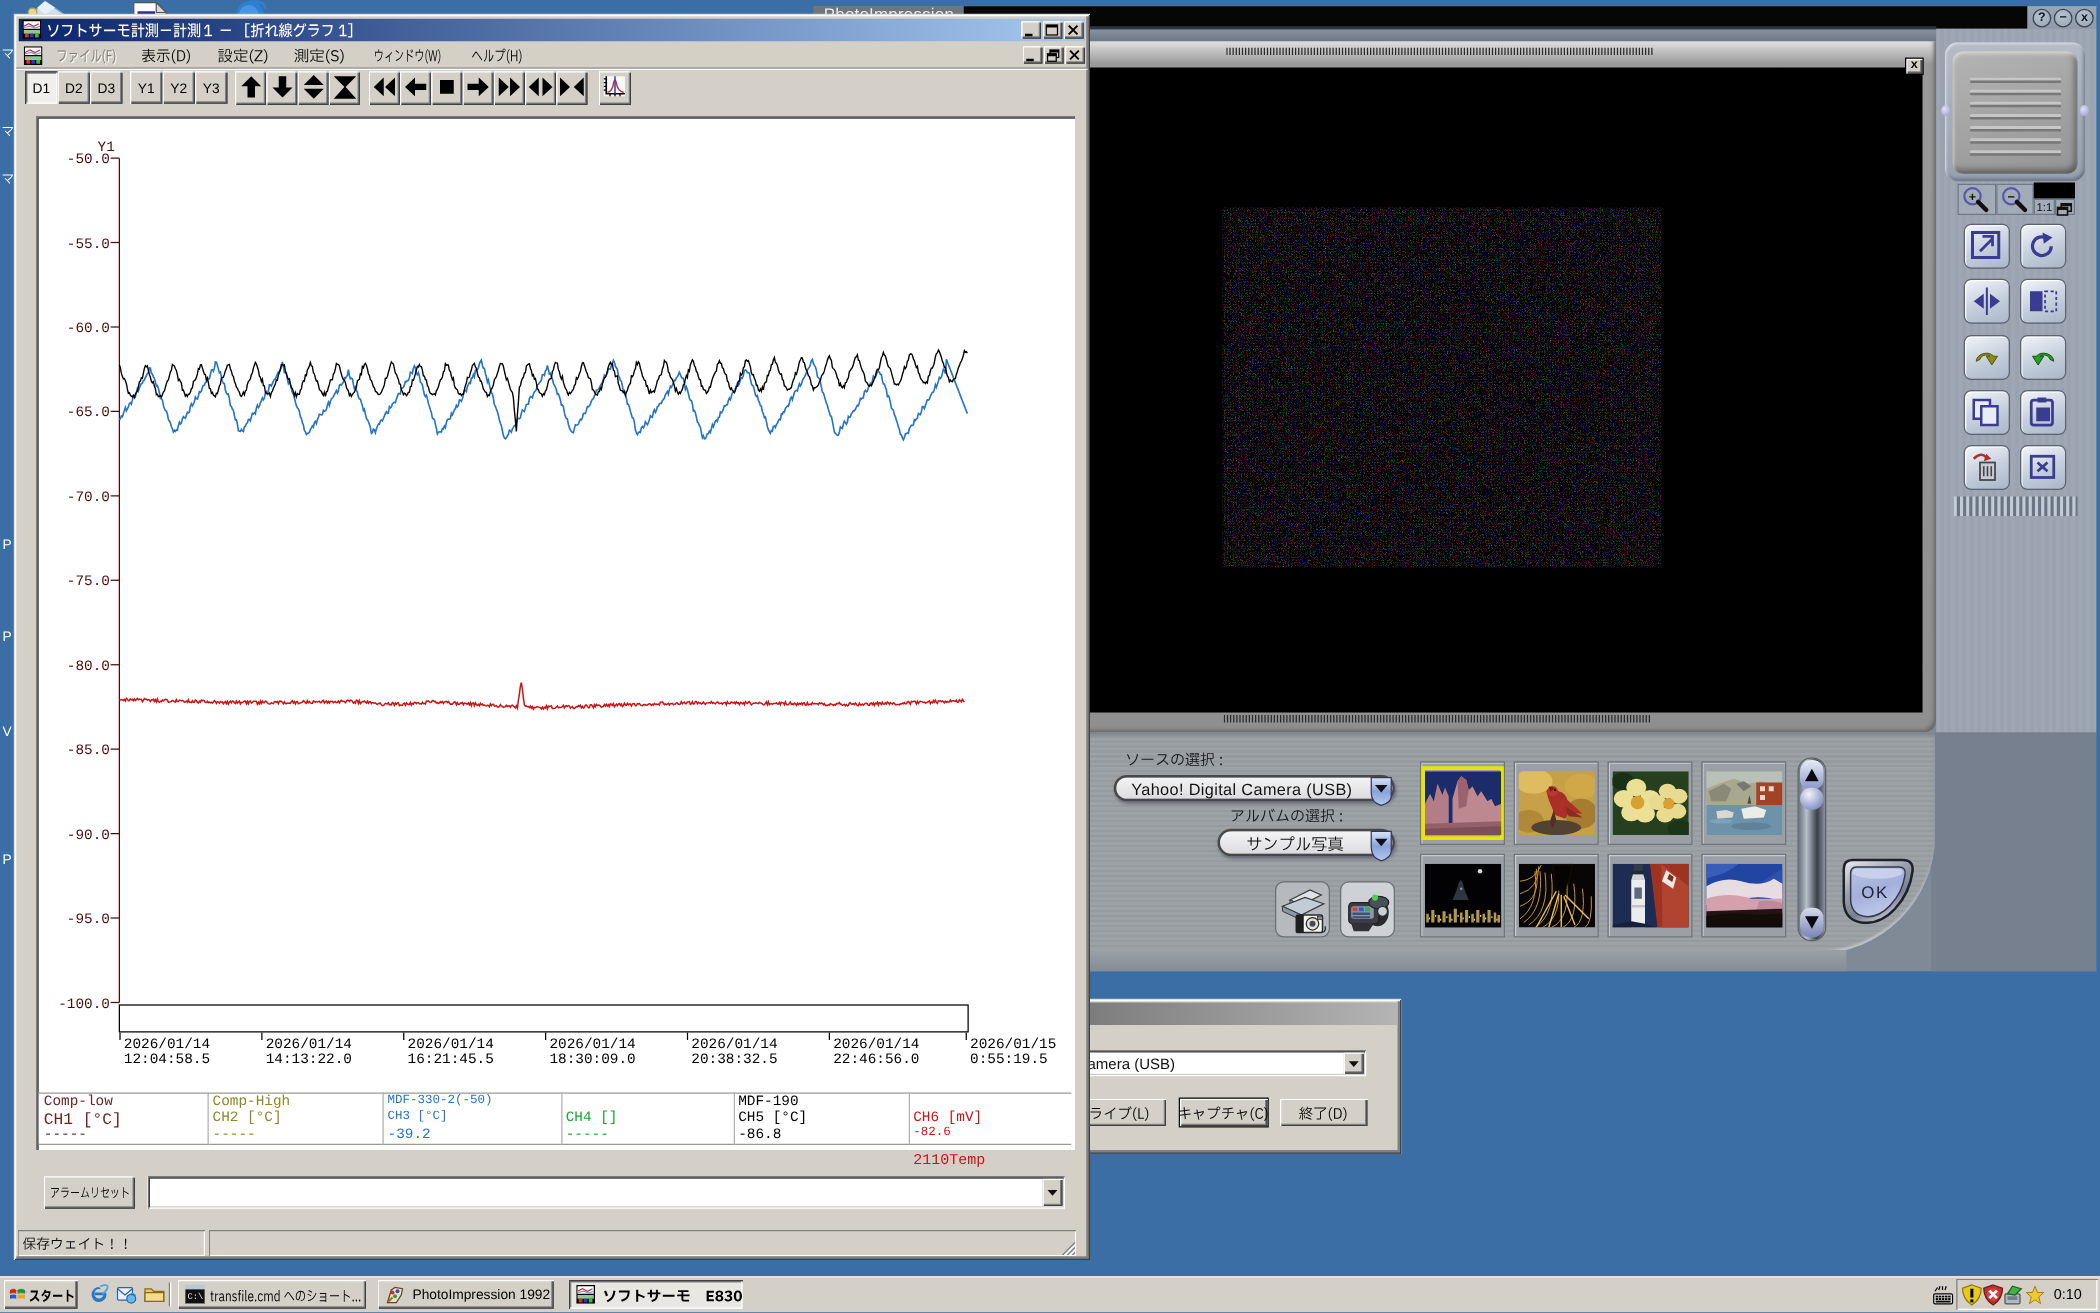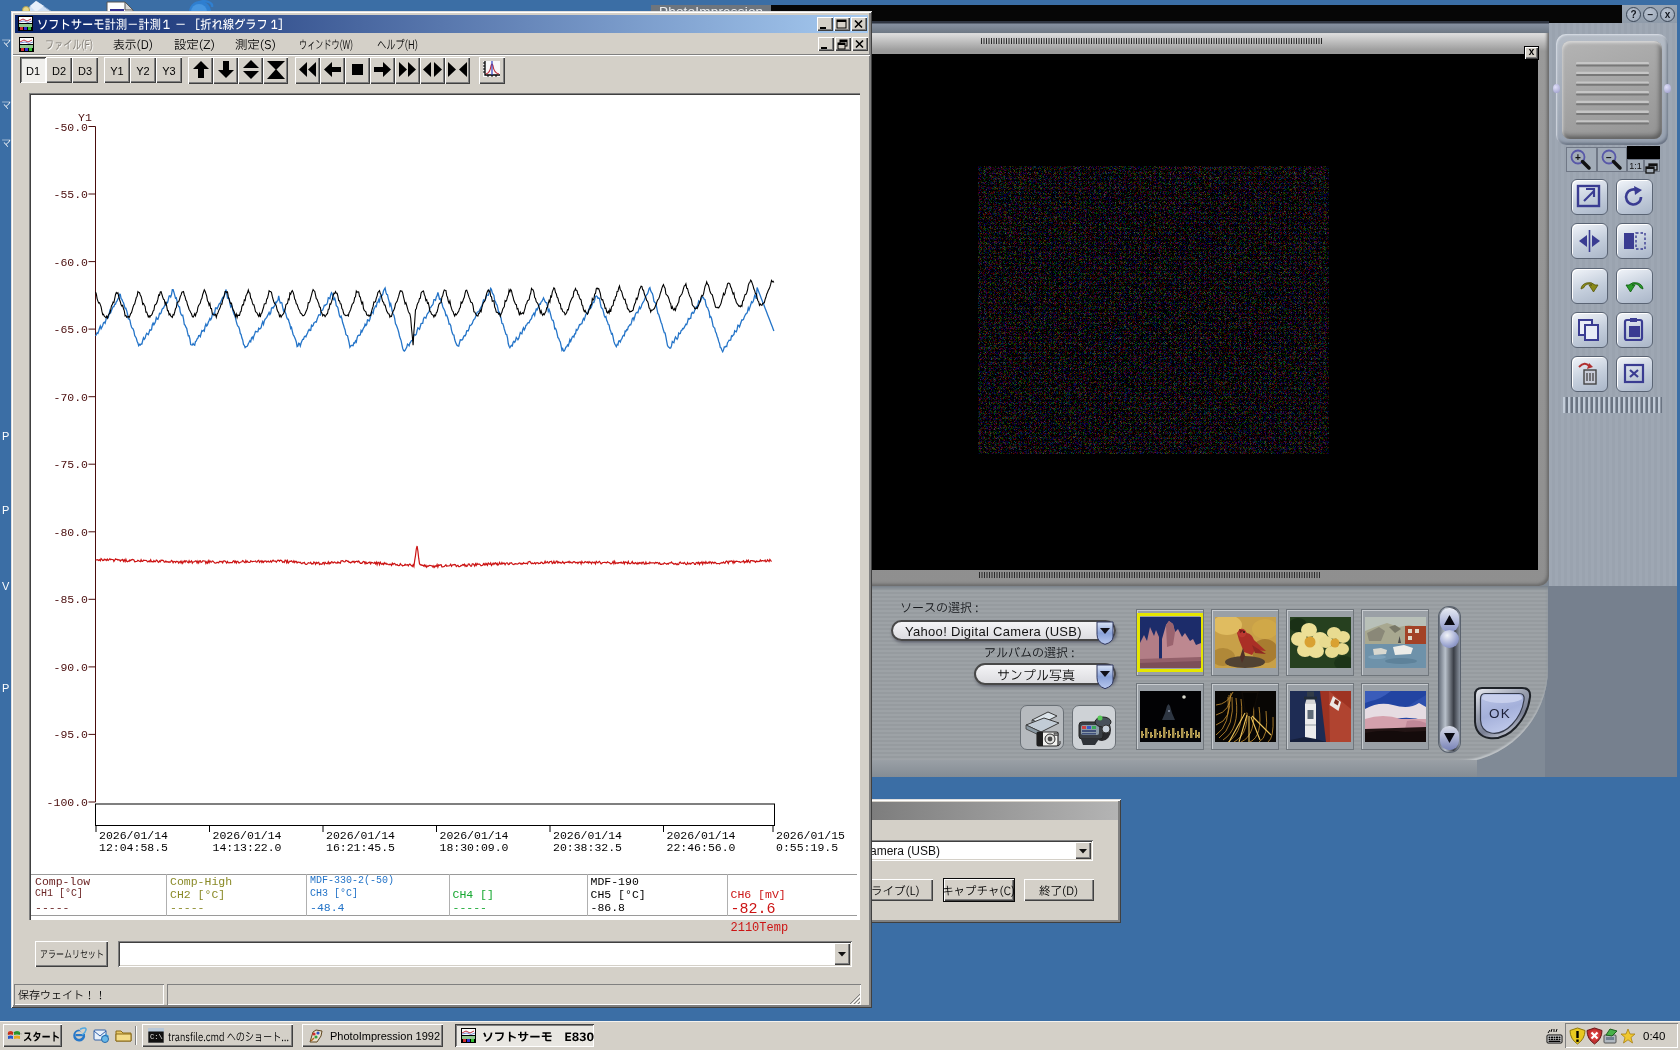--- a/index.html
+++ b/index.html
@@ -1024,36 +1024,36 @@
 <polyline points="95.5,560.0 96.3,560.0 97.1,559.6 97.9,559.9 98.7,560.4 99.5,559.6 100.3,560.8 101.1,558.6 101.9,559.3 102.7,560.5 103.5,560.4 104.3,559.1 105.1,559.9 105.9,559.4 106.7,560.5 107.5,559.1 108.3,560.4 109.1,559.6 109.9,558.7 110.7,559.8 111.5,559.3 112.3,559.5 113.1,559.6 113.9,561.4 114.7,560.2 115.5,558.9 116.3,559.4 117.1,559.4 117.9,560.0 118.7,559.6 119.5,560.0 120.3,561.1 121.1,559.9 121.9,560.0 122.7,559.4 123.5,561.3 124.3,559.8 125.1,561.6 125.9,559.2 126.7,561.4 127.5,561.7 128.3,560.9 129.1,561.4 129.9,560.0 130.7,560.7 131.5,559.8 132.3,559.4 133.1,559.6 133.9,560.0 134.7,561.8 135.5,561.6 136.3,561.5 137.1,561.2 137.9,560.3 138.7,560.7 139.5,561.3 140.3,561.7 141.1,559.7 141.9,561.3 142.7,561.3 143.5,560.1 144.3,560.3 145.1,560.5 145.9,560.4 146.7,560.7 147.5,561.8 148.3,561.7 149.1,560.9 149.9,561.8 150.7,559.8 151.5,561.7 152.3,561.7 153.1,562.0 153.9,560.6 154.7,561.7 155.5,561.7 156.3,560.1 157.1,560.5 157.9,561.9 158.7,562.4 159.5,560.9 160.3,561.7 161.1,560.1 161.9,560.6 162.7,560.2 163.5,560.7 164.3,562.1 165.1,562.1 165.9,561.0 166.7,562.0 167.5,561.7 168.3,562.3 169.1,561.7 169.9,562.5 170.7,561.6 171.5,560.5 172.3,561.2 173.1,562.7 173.9,561.4 174.7,561.5 175.5,562.5 176.3,561.3 177.1,561.7 177.9,561.5 178.7,563.1 179.5,562.1 180.3,561.3 181.1,563.0 181.9,561.2 182.7,563.3 183.5,561.8 184.3,560.8 185.1,562.2 185.9,560.8 186.7,561.0 187.5,562.1 188.3,562.8 189.1,560.8 189.9,562.5 190.7,561.6 191.5,560.9 192.3,563.2 193.1,561.9 193.9,562.0 194.7,561.5 195.5,560.9 196.3,561.0 197.1,563.0 197.9,561.1 198.7,563.0 199.5,561.0 200.3,560.8 201.1,562.4 201.9,562.1 202.7,560.9 203.5,560.9 204.3,561.0 205.1,561.1 205.9,563.4 206.7,561.9 207.5,563.2 208.3,560.8 209.1,562.7 209.9,560.8 210.7,562.0 211.5,562.1 212.3,560.9 213.1,561.2 213.9,562.2 214.7,562.9 215.5,563.1 216.3,563.0 217.1,562.2 217.9,562.7 218.7,562.9 219.5,561.4 220.3,561.3 221.1,561.9 221.9,561.3 222.7,562.9 223.5,561.0 224.3,560.9 225.1,561.1 225.9,561.9 226.7,563.1 227.5,561.5 228.3,562.8 229.1,562.9 229.9,562.4 230.7,562.6 231.5,562.5 232.3,562.6 233.1,561.2 233.9,560.6 234.7,562.4 235.5,561.2 236.3,563.1 237.1,561.4 237.9,561.3 238.7,562.9 239.5,562.8 240.3,562.3 241.1,562.0 241.9,561.7 242.7,560.6 243.5,561.1 244.3,562.2 245.1,562.7 245.9,560.5 246.7,562.2 247.5,561.3 248.3,562.3 249.1,562.5 249.9,562.5 250.7,560.8 251.5,561.2 252.3,561.7 253.1,561.3 253.9,561.5 254.7,561.3 255.5,561.0 256.3,562.1 257.1,562.0 257.9,560.7 258.7,560.3 259.5,562.4 260.3,561.4 261.1,560.7 261.9,562.4 262.7,561.1 263.5,562.4 264.3,561.1 265.1,561.2 265.9,561.0 266.7,562.1 267.5,561.6 268.3,561.1 269.1,562.1 269.9,561.9 270.7,560.8 271.5,562.2 272.3,561.0 273.1,560.2 273.9,561.1 274.7,561.0 275.5,561.1 276.3,562.2 277.1,561.0 277.9,560.1 278.7,560.3 279.5,561.2 280.3,560.1 281.1,560.3 281.9,560.9 282.7,562.4 283.5,561.7 284.3,562.5 285.1,560.1 285.9,560.3 286.7,562.7 287.5,560.5 288.3,563.0 289.1,562.1 289.9,561.2 290.7,561.3 291.5,560.8 292.3,561.7 293.1,562.4 293.9,560.9 294.7,562.6 295.5,561.4 296.3,561.4 297.1,562.9 297.9,562.1 298.7,562.2 299.5,562.6 300.3,562.3 301.1,563.2 301.9,563.7 302.7,562.8 303.5,562.8 304.3,562.4 305.1,563.8 305.9,564.4 306.7,564.4 307.5,563.6 308.3,562.7 309.1,563.0 309.9,563.1 310.7,562.3 311.5,563.9 312.3,563.6 313.1,563.8 313.9,562.0 314.7,562.6 315.5,564.3 316.3,562.4 317.1,563.4 317.9,562.5 318.7,562.2 319.5,564.5 320.3,564.0 321.1,564.2 321.9,564.4 322.7,562.8 323.5,562.5 324.3,564.2 325.1,562.3 325.9,563.2 326.7,563.6 327.5,563.6 328.3,561.9 329.1,564.0 329.9,562.7 330.7,563.3 331.5,561.8 332.3,562.0 333.1,563.0 333.9,562.2 334.7,562.0 335.5,562.9 336.3,562.9 337.1,563.2 337.9,561.8 338.7,562.9 339.5,562.6 340.3,563.2 341.1,560.8 341.9,560.9 342.7,560.7 343.5,561.5 344.3,561.9 345.1,561.7 345.9,560.4 346.7,560.6 347.5,561.3 348.3,561.1 349.1,562.4 349.9,562.1 350.7,562.9 351.5,562.3 352.3,561.3 353.1,562.1 353.9,561.2 354.7,562.7 355.5,561.6 356.3,561.4 357.1,561.1 357.9,562.1 358.7,561.1 359.5,562.2 360.3,563.4 361.1,563.2 361.9,563.3 362.7,562.2 363.5,561.5 364.3,561.7 365.1,563.8 365.9,562.1 366.7,563.6 367.5,563.5 368.3,562.4 369.1,562.7 369.9,562.0 370.7,563.9 371.5,562.4 372.3,562.5 373.1,563.0 373.9,563.3 374.7,562.3 375.5,563.8 376.3,562.1 377.1,564.7 377.9,562.3 378.7,562.3 379.5,564.6 380.3,562.3 381.1,563.7 381.9,564.4 382.7,563.5 383.5,564.6 384.3,562.7 385.1,563.8 385.9,563.2 386.7,564.3 387.5,564.0 388.3,564.5 389.1,564.8 389.9,564.2 390.7,564.3 391.5,565.4 392.3,563.1 393.1,564.5 393.9,563.5 394.7,563.4 395.5,564.9 396.3,564.8 397.1,564.5 397.9,565.4 398.7,565.7 399.5,565.4 400.3,563.7 401.1,564.7 401.9,565.1 402.7,565.9 403.5,565.5 404.3,565.4 405.1,564.2 405.9,565.2 406.7,564.8 407.5,564.7 408.3,565.9 409.1,564.5 409.9,564.1 410.7,565.0 411.5,565.5 412.3,566.4 413.1,564.7 413.9,566.5 414.7,560.3 415.5,555.6 416.3,549.0 417.1,546.0 417.9,551.2 418.7,558.2 419.5,563.7 420.3,564.9 421.1,564.7 421.9,565.4 422.7,565.2 423.5,566.1 424.3,564.9 425.1,566.6 425.9,565.3 426.7,567.2 427.5,565.9 428.3,566.2 429.1,565.6 429.9,565.4 430.7,565.5 431.5,565.9 432.3,565.9 433.1,567.2 433.9,565.7 434.7,567.2 435.5,565.8 436.3,566.4 437.1,564.5 437.9,567.1 438.7,564.9 439.5,565.3 440.3,564.9 441.1,564.7 441.9,566.8 442.7,566.8 443.5,566.7 444.3,566.5 445.1,565.6 445.9,564.8 446.7,566.3 447.5,565.9 448.3,566.0 449.1,565.9 449.9,565.4 450.7,564.3 451.5,566.3 452.3,565.1 453.1,564.6 453.9,565.1 454.7,564.5 455.5,564.8 456.3,566.5 457.1,565.8 457.9,565.3 458.7,566.6 459.5,566.7 460.3,566.2 461.1,565.3 461.9,565.5 462.7,564.5 463.5,565.1 464.3,564.2 465.1,566.3 465.9,565.1 466.7,566.4 467.5,565.9 468.3,564.1 469.1,564.0 469.9,565.1 470.7,566.2 471.5,566.1 472.3,563.8 473.1,563.8 473.9,564.7 474.7,566.1 475.5,563.7 476.3,565.3 477.1,563.5 477.9,564.5 478.7,564.0 479.5,564.1 480.3,564.9 481.1,565.8 481.9,565.5 482.7,565.2 483.5,563.6 484.3,564.8 485.1,563.4 485.9,564.9 486.7,563.7 487.5,565.3 488.3,563.0 489.1,563.7 489.9,564.3 490.7,562.9 491.5,565.4 492.3,564.3 493.1,563.2 493.9,564.5 494.7,563.3 495.5,562.8 496.3,564.3 497.1,563.2 497.9,565.2 498.7,564.5 499.5,562.5 500.3,563.9 501.1,564.2 501.9,562.6 502.7,563.9 503.5,563.2 504.3,563.2 505.1,564.8 505.9,563.3 506.7,562.8 507.5,563.0 508.3,564.6 509.1,564.4 509.9,562.9 510.7,563.1 511.5,562.7 512.3,563.9 513.1,564.4 513.9,564.6 514.7,563.8 515.5,563.6 516.3,563.8 517.1,564.2 517.9,564.0 518.7,563.3 519.5,563.0 520.3,563.3 521.1,564.3 521.9,563.4 522.7,564.1 523.5,562.7 524.3,563.4 525.1,563.3 525.9,563.5 526.7,563.2 527.5,564.0 528.3,561.8 529.1,561.7 529.9,561.5 530.7,562.6 531.5,563.7 532.3,563.1 533.1,563.7 533.9,563.3 534.7,562.7 535.5,563.9 536.3,562.8 537.1,562.9 537.9,562.7 538.7,563.8 539.5,563.3 540.3,563.3 541.1,562.2 541.9,562.3 542.7,563.4 543.5,563.6 544.3,563.1 545.1,561.3 545.9,563.0 546.7,562.2 547.5,561.7 548.3,563.0 549.1,562.9 549.9,561.6 550.7,561.5 551.5,561.2 552.3,563.5 553.1,563.0 553.9,561.3 554.7,563.3 555.5,563.0 556.3,561.2 557.1,561.2 557.9,563.0 558.7,561.9 559.5,562.5 560.3,562.3 561.1,563.2 561.9,562.8 562.7,561.6 563.5,562.8 564.3,563.5 565.1,562.3 565.9,562.3 566.7,562.4 567.5,562.0 568.3,562.4 569.1,561.3 569.9,562.7 570.7,562.0 571.5,562.7 572.3,563.1 573.1,562.1 573.9,561.7 574.7,561.8 575.5,562.9 576.3,562.7 577.1,562.3 577.9,563.4 578.7,562.3 579.5,562.1 580.3,561.9 581.1,563.9 581.9,561.4 582.7,562.7 583.5,562.9 584.3,562.7 585.1,561.5 585.9,562.1 586.7,562.5 587.5,561.8 588.3,563.0 589.1,561.5 589.9,562.5 590.7,562.2 591.5,563.7 592.3,561.9 593.1,562.2 593.9,563.0 594.7,562.2 595.5,563.8 596.3,561.3 597.1,562.1 597.9,562.8 598.7,561.9 599.5,561.3 600.3,562.7 601.1,563.9 601.9,563.2 602.7,562.5 603.5,562.5 604.3,562.3 605.1,562.4 605.9,562.7 606.7,562.9 607.5,561.8 608.3,562.3 609.1,562.6 609.9,563.0 610.7,563.9 611.5,563.7 612.3,562.8 613.1,561.4 613.9,563.7 614.7,561.4 615.5,563.6 616.3,563.1 617.1,562.8 617.9,563.4 618.7,562.7 619.5,562.7 620.3,562.8 621.1,562.2 621.9,563.2 622.7,563.2 623.5,561.9 624.3,563.8 625.1,561.8 625.9,562.3 626.7,562.3 627.5,563.7 628.3,561.5 629.1,563.5 629.9,563.7 630.7,563.7 631.5,562.7 632.3,561.6 633.1,563.6 633.9,563.1 634.7,563.7 635.5,562.5 636.3,563.1 637.1,564.2 637.9,562.6 638.7,563.8 639.5,562.7 640.3,563.3 641.1,562.4 641.9,563.8 642.7,562.3 643.5,562.2 644.3,564.2 645.1,564.1 645.9,562.0 646.7,563.9 647.5,563.5 648.3,563.2 649.1,563.7 649.9,562.1 650.7,563.1 651.5,562.8 652.3,562.9 653.1,562.9 653.9,562.9 654.7,563.6 655.5,562.3 656.3,562.9 657.1,562.4 657.9,562.7 658.7,563.8 659.5,562.9 660.3,564.4 661.1,564.2 661.9,564.3 662.7,563.8 663.5,564.1 664.3,562.8 665.1,563.3 665.9,563.5 666.7,564.3 667.5,563.6 668.3,564.2 669.1,563.0 669.9,562.8 670.7,562.9 671.5,562.0 672.3,563.2 673.1,563.4 673.9,564.3 674.7,563.9 675.5,563.5 676.3,564.6 677.1,563.7 677.9,564.7 678.7,564.3 679.5,562.5 680.3,562.1 681.1,563.3 681.9,563.4 682.7,562.9 683.5,563.6 684.3,562.4 685.1,563.4 685.9,564.5 686.7,564.6 687.5,562.6 688.3,563.9 689.1,563.9 689.9,563.2 690.7,564.2 691.5,563.4 692.3,562.6 693.1,562.6 693.9,563.1 694.7,564.3 695.5,564.3 696.3,562.5 697.1,562.4 697.9,563.6 698.7,562.3 699.5,564.4 700.3,562.6 701.1,563.0 701.9,561.8 702.7,564.2 703.5,562.2 704.3,562.4 705.1,563.6 705.9,561.7 706.7,563.2 707.5,563.4 708.3,562.2 709.1,563.2 709.9,561.6 710.7,562.2 711.5,563.6 712.3,562.1 713.1,562.6 713.9,563.3 714.7,562.3 715.5,562.5 716.3,563.7 717.1,563.7 717.9,563.5 718.7,563.5 719.5,563.9 720.3,563.1 721.1,563.2 721.9,562.5 722.7,563.0 723.5,562.0 724.3,563.1 725.1,563.1 725.9,561.5 726.7,561.1 727.5,561.9 728.3,563.5 729.1,561.1 729.9,561.5 730.7,561.1 731.5,560.9 732.3,561.2 733.1,563.2 733.9,561.1 734.7,562.8 735.5,561.5 736.3,561.1 737.1,561.3 737.9,561.5 738.7,561.9 739.5,561.7 740.3,562.5 741.1,562.0 741.9,561.9 742.7,561.4 743.5,560.7 744.3,562.8 745.1,561.6 745.9,562.2 746.7,560.4 747.5,561.9 748.3,560.2 749.1,561.9 749.9,562.7 750.7,560.6 751.5,560.7 752.3,560.6 753.1,561.3 753.9,560.7 754.7,561.5 755.5,562.3 756.3,561.0 757.1,561.8 757.9,561.2 758.7,561.7 759.5,561.5 760.3,560.0 761.1,561.3 761.9,560.6 762.7,560.6 763.5,560.8 764.3,561.1 765.1,560.1 765.9,561.8 766.7,561.6 767.5,559.8 768.3,560.6 769.1,561.5 769.9,559.4 770.7,560.5 771.5,561.7" fill="none" stroke="#cc1414" stroke-width="1.2"></polyline>
 </g>
   </svg>
 <div class="a" style="left:31px;top:874px;width:826px;height:42px;background:#fff;border-top:1px solid #9a9a9a;border-bottom:1px solid #9a9a9a"></div>
 <div class="a" style="left:166px;top:874px;width:1px;height:42px;background:#b0b0b0"></div>
 <div class="a" style="left:306px;top:874px;width:1px;height:42px;background:#b0b0b0"></div>
 <div class="a" style="left:448.5px;top:874px;width:1px;height:42px;background:#b0b0b0"></div>
 <div class="a" style="left:586.5px;top:874px;width:1px;height:42px;background:#b0b0b0"></div>
 <div class="a" style="left:726.5px;top:874px;width:1px;height:42px;background:#b0b0b0"></div>
 <div class="a mono" style="left:35px;top:875px;font-size:11.5px;color:#6b2424;white-space:pre">Comp-low</div>
-<div class="a mono" style="left:35px;top:888px;font-size:10px;color:#6b2424;white-space:pre">CH1 [°C]</div>
+<div class="a mono" style="left:35px;top:888px;font-size:13px;color:#6b2424;white-space:pre">CH1 [°C]</div>
 <div class="a mono" style="left:35px;top:901px;font-size:11.5px;color:#6b2424;white-space:pre">-----</div>
 <div class="a mono" style="left:170px;top:875px;font-size:11.5px;color:#8a8a28;white-space:pre">Comp-High</div>
 <div class="a mono" style="left:170px;top:888px;font-size:11.5px;color:#8a8a28;white-space:pre">CH2 [°C]</div>
 <div class="a mono" style="left:170px;top:901px;font-size:11.5px;color:#8a8a28;white-space:pre">-----</div>
 <div class="a mono" style="left:310px;top:875px;font-size:10px;color:#2474c8;white-space:pre">MDF-330-2(-50)</div>
 <div class="a mono" style="left:310px;top:888px;font-size:10px;color:#2474c8;white-space:pre">CH3 [°C]</div>
-<div class="a mono" style="left:310px;top:901px;font-size:11.5px;color:#2474c8;white-space:pre">-48.4</div>
+<div class="a mono" style="left:310px;top:901px;font-size:11.5px;color:#2474c8;white-space:pre">-39.2</div>
 <div class="a mono" style="left:452.5px;top:888px;font-size:11.5px;color:#18a832;white-space:pre">CH4 []</div>
 <div class="a mono" style="left:452.5px;top:901px;font-size:11.5px;color:#18a832;white-space:pre">-----</div>
 <div class="a mono" style="left:590.5px;top:875px;font-size:11.5px;color:#000000;white-space:pre">MDF-190</div>
 <div class="a mono" style="left:590.5px;top:888px;font-size:11.5px;color:#000000;white-space:pre">CH5 [°C]</div>
 <div class="a mono" style="left:590.5px;top:901px;font-size:11.5px;color:#000000;white-space:pre">-86.8</div>
 <div class="a mono" style="left:730.5px;top:921px;font-size:12px;color:#cc1414;white-space:pre">2110Temp</div>
 <div class="a mono" style="left:730.5px;top:888px;font-size:11.5px;color:#cc1414;white-space:pre">CH6 [mV]</div>
-<div class="a mono" style="left:730.5px;top:901px;font-size:15px;color:#cc1414;white-space:pre">-82.6</div>
+<div class="a mono" style="left:730.5px;top:901px;font-size:10px;color:#cc1414;white-space:pre">-82.6</div>
 <div class="a btn" style="left:35px;top:941px;width:73px;height:26px"></div>
 <svg style="position:absolute;left:40px;top:946px;width:68px;height:15px;overflow:visible" viewBox="0 0 68 15">
     <path transform="translate(0,12) scale(0.7619,1)" d="M5.7225 -4.1265Q6.7620000000000005 -4.609500000000001 7.4865 -5.323500000000001Q8.211 -6.0375000000000005 8.547 -6.867H1.1865V-7.581H9.324V-6.888000000000001Q8.977500000000001 -5.8485000000000005 8.16375 -4.97175Q7.3500000000000005 -4.095000000000001 6.184500000000001 -3.4965ZM1.6905000000000001 -0.48300000000000004Q2.73 -0.8925000000000001 3.3495 -1.3755000000000002Q3.9690000000000003 -1.8585 4.25775 -2.5305Q4.5465 -3.2025 4.5465 -4.179V-5.691000000000001H5.3025V-4.1685Q5.3025 -3.0345 4.956 -2.23125Q4.609500000000001 -1.4280000000000002 3.9060000000000006 -0.8452500000000001Q3.2025 -0.2625 2.079 0.1995Z M12.747 -7.8645000000000005H18.7845V-7.1295H12.747ZM11.7705 -5.3445H19.4985Q19.4145 -3.1185 18.05475 -1.722Q16.695 -0.3255 14.2905 0.17850000000000002L13.9755 -0.5565Q16.0755 -0.9975 17.214750000000002 -1.9897500000000001Q18.354 -2.982 18.6585 -4.609500000000001H11.7705Z M30.450000000000003 -3.591H22.05V-4.389H30.450000000000003Z M40.425 0.0Q40.2675 -0.378 39.9315 -1.1340000000000001Q36.75 -0.6930000000000001 32.55 -0.3885L32.487 -1.113L33.4845 -1.1760000000000002Q35.0175 -4.494000000000001 36.0885 -8.1795L36.834 -7.969500000000001Q35.6895 -4.189500000000001 34.377 -1.2495Q37.38 -1.4805000000000001 39.606 -1.806Q38.85 -3.3915 38.073 -4.662L38.7345 -4.998Q40.0155 -2.8665000000000003 41.097 -0.336Z M45.528 -0.546Q46.9245 -0.8925000000000001 47.74875 -1.3807500000000001Q48.573 -1.8690000000000002 48.966750000000005 -2.65125Q49.3605 -3.4335 49.3605 -4.6515V-8.106H50.1165V-4.6515Q50.1165 -3.2550000000000003 49.665000000000006 -2.31Q49.2135 -1.365 48.278999999999996 -0.7665Q47.3445 -0.168 45.843 0.1995ZM44.94 -3.1815H44.184V-8.0325H44.94Z M56.511 -1.848Q56.511 -1.239 56.784000000000006 -0.9765000000000001Q57.057 -0.7140000000000001 57.6765 -0.7140000000000001H61.403999999999996V0.0H57.708Q56.679 0.0 56.227500000000006 -0.43050000000000005Q55.776 -0.8610000000000001 55.776 -1.8270000000000002V-4.9245L53.3925 -4.5360000000000005L53.2875 -5.2605L55.776 -5.6595V-8.2215H56.511V-5.775L61.813500000000005 -6.615L61.95 -5.9115Q61.509 -4.872 60.7425 -4.0425Q59.976 -3.213 58.8525 -2.5095L58.411500000000004 -3.1185Q59.3985 -3.717 60.039 -4.352250000000001Q60.679500000000004 -4.987500000000001 61.11 -5.775L56.511 -5.04Z M67.7565 -3.486Q67.536 -4.704000000000001 66.99 -6.258L67.7355 -6.4365000000000006Q68.292 -4.6935 68.481 -3.6435000000000004ZM66.297 -0.07350000000000001Q67.788 -0.7035 68.691 -1.5225000000000002Q69.594 -2.3415000000000004 70.06125 -3.4545000000000003Q70.5285 -4.5675 70.728 -6.1635L71.4945 -6.069Q71.28450000000001 -4.389 70.7595 -3.15525Q70.2345 -1.9215000000000002 69.258 -0.9922500000000001Q68.2815 -0.063 66.717 0.63ZM65.4465 -2.9715000000000003Q65.0685 -4.431 64.5225 -5.7645L65.2575 -5.985Q65.8245 -4.515000000000001 66.15 -3.1815Z M82.257 -2.499Q79.8525 -3.7695000000000003 77.616 -4.5360000000000005V0.315H76.86V-8.2425H77.616V-5.3340000000000005Q80.1675 -4.4415000000000004 82.593 -3.1710000000000003Z" fill="#0a0a0a"></path>
   </svg>
 <div class="a sunk" style="left:118px;top:941px;width:734px;height:26px;background:#fff"></div>
 <div class="a btn" style="left:834px;top:943px;width:16px;height:22px"></div>
 <svg class="a" style="left:837px;top:951px" width="10" height="6">
     <path d="M1,1 L9,1 L5,5.5 Z" fill="#101010"></path>
   </svg>
 <div class="a" style="left:14px;top:984px;width:150px;height:21px;box-shadow:inset 1px 1px 0 #808080, inset -1px -1px 0 #ffffff"></div>
@@ -1161,12 +1161,12 @@
 <path d="M5.5,5.5 L11.5,11.5 M11.5,5.5 L5.5,11.5" stroke="#fff" stroke-width="2.2"></path>
   </svg>
 <svg class="a" style="left:1602px;top:1027px" width="17" height="18" viewBox="0 0 17 18">
 <rect x="2" y="8" width="12" height="8" rx="1" fill="#b0b8c0" stroke="#555"></rect>
 <rect x="4" y="10" width="8" height="3" fill="#708090"></rect>
 <path d="M4,8 L8,2 L15,4 L10,9 Z" fill="#48b048" stroke="#206020"></path>
   </svg>
 <svg class="a" style="left:1620px;top:1028px" width="16" height="16" viewBox="0 0 16 16">
 <path d="M8,1 L10,6 L15,6 L11,9.5 L12.5,15 L8,11.8 L3.5,15 L5,9.5 L1,6 L6,6 Z" fill="#f0c830" stroke="#a88010" stroke-width="0.8"></path>
   </svg>
-<div class="a" style="left:1643px;top:1030px;font-size:11.5px;color:#000">0:40</div>
+<div class="a" style="left:1643px;top:1030px;font-size:11.5px;color:#000">0:10</div>
 </body></html>

